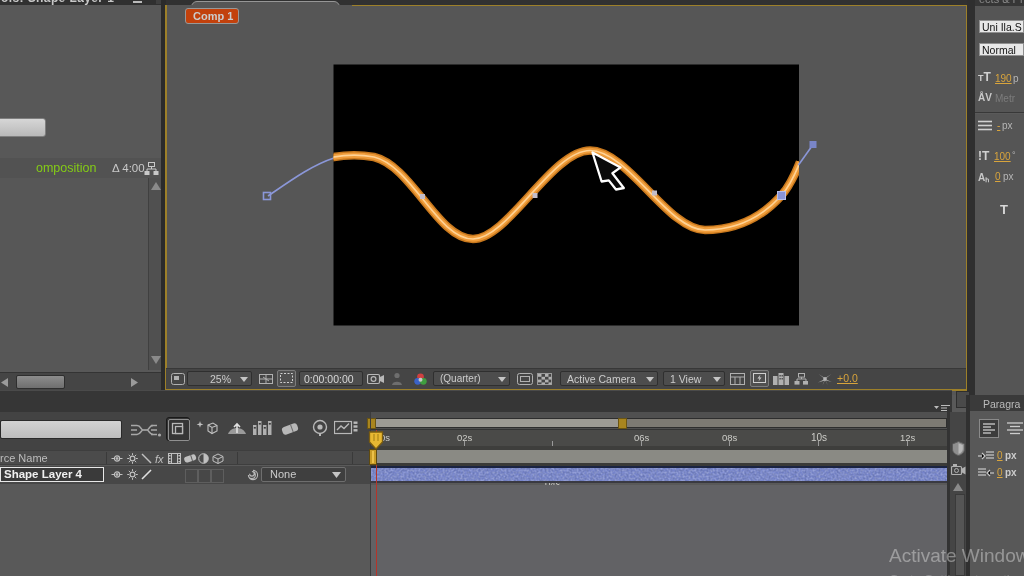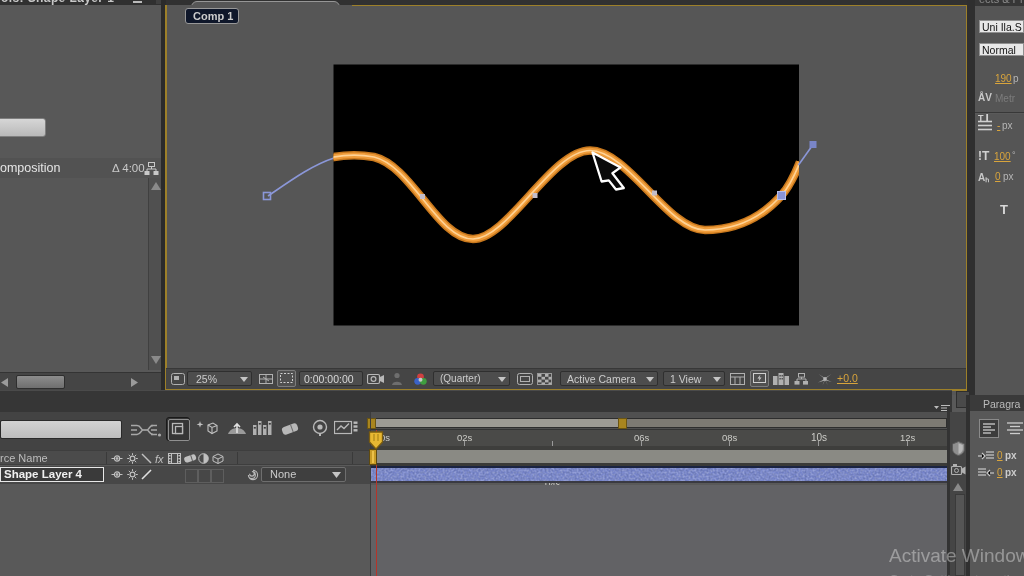--- a/index.html
+++ b/index.html
@@ -16,21 +16,21 @@
   <div class="abs" style="left:0;top:0;width:161px;height:5px;background:#303030;overflow:hidden;">
     <div class="txt" style="left:1px;top:-9px;font-size:12px;font-weight:bold;color:#c8c8c8;letter-spacing:.4px;">ols: Shape Layer 1</div>
     <div class="abs" style="left:133px;top:1px;width:9px;height:2px;background:#bbb;"></div>
     <div class="abs" style="left:156px;top:0px;width:5px;height:4px;background:#3f3f3f;"></div>
   </div>
 
   <div class="abs" style="left:-4px;top:118px;width:48px;height:17px;background:linear-gradient(#d6d6d6,#b9b9b9);border:1px solid #7f7f7f;border-radius:3px;"></div>
 
 
   <div class="abs" style="left:0;top:158px;width:161px;height:20px;background:#525252;">
-    <div class="txt" style="left:0px;top:3px;font-size:12.5px;color:#e5e5e5;">omposition</div>
+    <div class="txt" style="left:0px;top:3px;font-size:12.5px;color:#84cc16;padding-left:36px;">omposition</div>
     <div class="txt" style="left:112px;top:4px;font-size:11.5px;color:#c9c9c9;">Δ 4:00</div>
     <svg class="abs" style="left:144px;top:4px;" width="15" height="14" viewBox="0 0 15 14">
       <rect x="4.5" y="0.5" width="6" height="4" fill="none" stroke="#c9c9c9"></rect>
       <rect x="0.5" y="9" width="5" height="4" fill="#c9c9c9"></rect>
       <rect x="9.5" y="9" width="5" height="4" fill="#c9c9c9"></rect>
       <path d="M7.5 4.5 V7 M3 7 H12 M3 7 V9 M12 7 V9" stroke="#c9c9c9" fill="none"></path>
     </svg>
   </div>
 
   <div class="abs" style="left:0;top:178px;width:148px;height:192px;background:#575757;"></div>
@@ -63,21 +63,21 @@
 <div class="abs" style="left:165px;top:5px;width:1.5px;height:385px;background:#9d8029;"></div>
 <div class="abs" style="left:966px;top:5px;width:1.5px;height:385px;background:#9d8029;"></div>
 <div class="abs" style="left:165px;top:389px;width:802px;height:1.5px;background:#9d8029;"></div>
 <div class="abs" style="left:352px;top:4px;width:615px;height:1.5px;background:#9d8029;"></div>
 
 <div class="abs" style="left:166px;top:0;width:801px;height:5px;background:#313131;overflow:hidden;">
   <div class="abs" style="left:25px;top:1px;width:149px;height:12px;background:#565656;border:1px solid #969696;border-radius:6px 6px 0 0;box-sizing:border-box;"></div>
   <div class="abs" style="left:186px;top:4px;width:615px;height:1px;"></div>
 </div>
 
-<div class="abs" style="left:185px;top:8px;width:54px;height:16px;background:#0f172a;border:1px solid #989898;border-radius:3px;box-sizing:border-box;">
+<div class="abs" style="left:185px;top:8px;width:54px;height:16px;background:#c2410c;border:1px solid #989898;border-radius:3px;box-sizing:border-box;">
   <div class="txt" style="left:7px;top:1px;font-size:11px;font-weight:bold;color:#cccccc;">Comp 1</div>
 </div>
 
 <svg class="abs" style="left:166px;top:5px;" width="800" height="384" viewBox="166 5 800 384">
   <rect x="333.5" y="64.5" width="465.5" height="261" fill="#000000"></rect>
 
   <path d="M268 196 C 290 181, 312 165, 334 158" stroke="#8b97d8" stroke-width="1.6" fill="none"></path>
   <rect x="263.5" y="192.5" width="7" height="7" fill="none" stroke="#8b97d8" stroke-width="1.6"></rect>
   <defs>
     <clipPath id="cv">
@@ -110,21 +110,21 @@
 </svg>
 
 <div class="abs" style="left:166px;top:368px;width:800px;height:21px;background:#454545;border-top:1px solid #383838;box-sizing:border-box;" id="comptb">
 
   <svg class="abs" style="left:5px;top:4px;" width="14" height="12">
       <rect x="0.5" y="0.5" width="13" height="11" rx="2" fill="none" stroke="#b0b0b0"></rect>
       <rect x="3" y="3" width="5" height="4" fill="#b0b0b0"></rect>
     </svg>
 
   <div class="abs" style="left:21px;top:2px;width:65px;height:15px;background:#4d4d4d;border:1px solid #2f2f2f;border-radius:2px;box-sizing:border-box;">
-    <div class="txt" style="left:8px;top:1px;font-size:10.5px;color:#cccccc;">25%</div>
+    <div class="txt" style="left:22px;top:1px;font-size:10.5px;color:#cccccc;">25%</div>
     <svg class="abs" style="right:3px;top:5px;" width="8" height="5">
         <polygon points="0,0 8,0 4,5" fill="#c5c5c5"></polygon>
       </svg>
   </div>
 
   <svg class="abs" style="left:92px;top:4px;" width="16" height="12">
       <rect x="1.5" y="1.5" width="13" height="9" fill="none" stroke="#b0b0b0"></rect>
       <line x1="8" y1="1.5" x2="8" y2="10.5" stroke="#b0b0b0"></line>
       <line x1="1.5" y1="6" x2="14.5" y2="6" stroke="#b0b0b0"></line>
       <line x1="5" y1="4" x2="11" y2="8" stroke="#b0b0b0"></line>
@@ -252,21 +252,21 @@
   <div class="abs" style="left:0;top:0;width:49px;height:6px;background:#363636;overflow:hidden;">
      <div class="txt" style="left:4px;top:-7px;font-size:11px;color:#8a8a8a;">ects &amp; Pre</div>
   </div>
   <div class="abs" style="left:4px;top:20px;width:45px;height:13px;background:#e8e8e8;border:1px solid #909090;box-sizing:border-box;">
     <div class="txt" style="left:2px;top:0px;font-size:10.5px;color:#111;">Uni Ila.S</div>
   </div>
   <div class="abs" style="left:4px;top:43px;width:45px;height:13px;background:#e8e8e8;border:1px solid #909090;box-sizing:border-box;">
     <div class="txt" style="left:2px;top:0px;font-size:10.5px;color:#111;">Normal</div>
   </div>
 
-  <div class="txt" style="left:3px;top:70px;font-size:12px;font-weight:bold;color:#d0d0d0;margin-top:40px;"><span style="font-size:9px;">T</span>T</div>
+  <div class="txt" style="left:3px;top:70px;font-size:12px;font-weight:bold;color:#d0d0d0;"><span style="font-size:9px;">T</span>T</div>
   <div class="txt" style="left:20px;top:73px;font-size:10px;color:#d8a43c;text-decoration:underline;">190</div>
   <div class="txt" style="left:38px;top:73px;font-size:10px;color:#b5b5b5;">p</div>
 
   <div class="txt" style="left:3px;top:92px;font-size:10px;font-weight:bold;color:#c9c9c9;">ÅV</div>
   <div class="txt" style="left:20px;top:93px;font-size:10px;color:#7d7d7d;">Metr</div>
   <div class="abs" style="left:0;top:112px;width:49px;height:1px;background:#383838;border-bottom:1px solid #5a5a5a;"></div>
 
   <svg class="abs" style="left:3px;top:120px;" width="14" height="11">
       <g stroke="#d0d0d0" stroke-width="1.6">
         <line x1="0" y1="1.5" x2="14" y2="1.5"></line>

